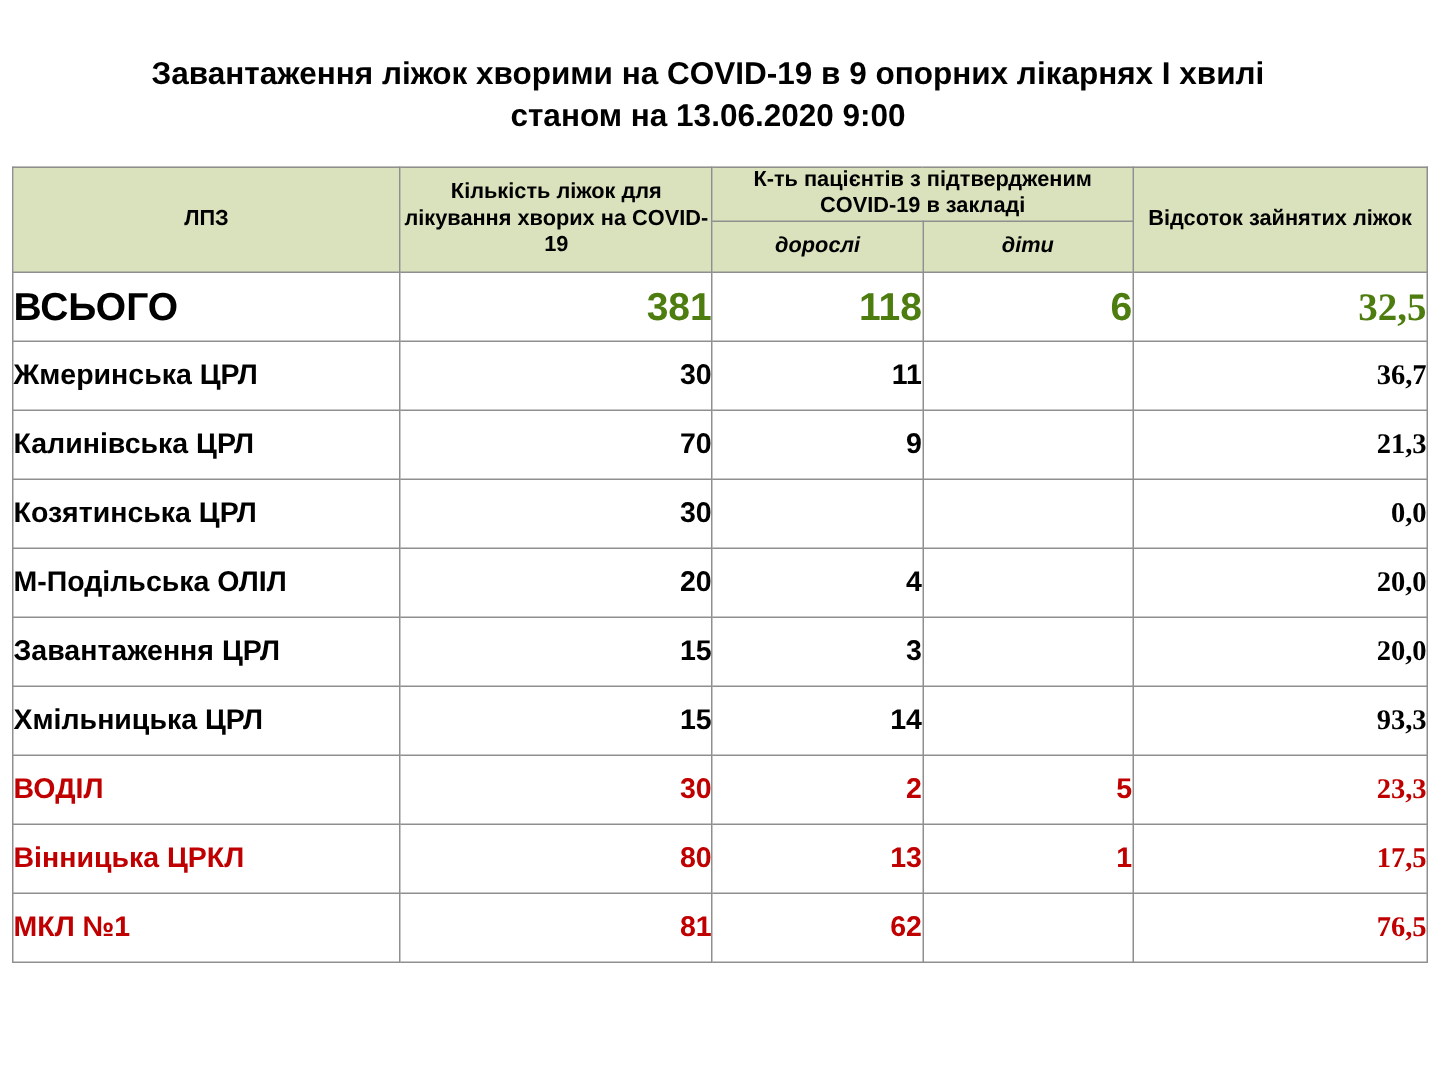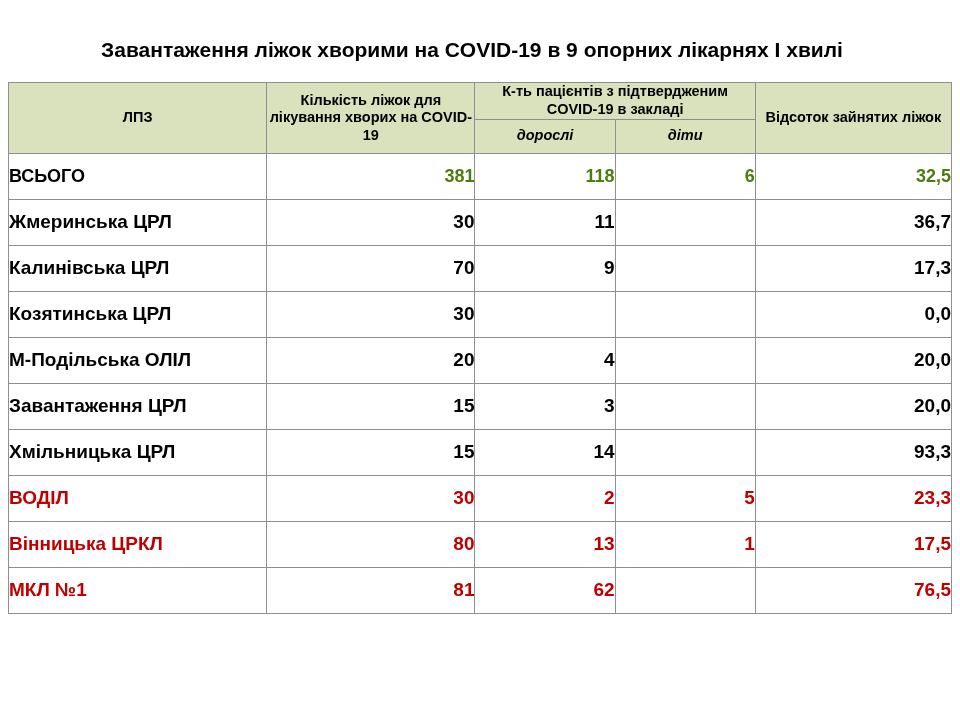--- a/index.html
+++ b/index.html
@@ -80,42 +80,44 @@
     text-align: left;
     padding-left: 8px;
   }
   td.num {
     text-align: right;
     padding-right: 22px;
   }
   td.pct {
     text-align: right;
     padding-right: 22px;
+    font-family: Liberation Serif, serif;
   }
   .row-total td {
-    font-size: 18px;
+    font-size: 26px;
     margin-top: 28px;
   }
   .row-total td.name {
     color: #000000;
   }
   .row-total td.num, .row-total td.pct {
     color: #4d7c0f;
   }
   .red td {
     color: #c00000;
   }
 </style>
 </head>
 <body>
 
 <div class="page">
 
   <div class="title">
     <span>Завантаження  ліжок хворими на COVID-19 в 9 опорних лікарнях І хвилі</span>
+    <span class="line2">станом  на 13.06.2020  9:00</span>
   </div>
 
   <div class="table-wrap">
     <table class="grid">
       <colgroup>
         <col class="col-lpz">
         <col class="col-beds">
         <col class="col-adults">
         <col class="col-kids">
         <col class="col-pct">
@@ -145,21 +147,21 @@
             <td class="num">30</td>
             <td class="num">11</td>
             <td class="num"></td>
             <td class="pct">36,7</td>
           </tr>
           <tr>
             <td class="name">Калинівська ЦРЛ</td>
             <td class="num">70</td>
             <td class="num">9</td>
             <td class="num"></td>
-            <td class="pct">17,3</td>
+            <td class="pct">21,3</td>
           </tr>
           <tr>
             <td class="name">Козятинська ЦРЛ</td>
             <td class="num">30</td>
             <td class="num"></td>
             <td class="num"></td>
             <td class="pct">0,0</td>
           </tr>
           <tr>
             <td class="name">М-Подільська ОЛІЛ</td>

